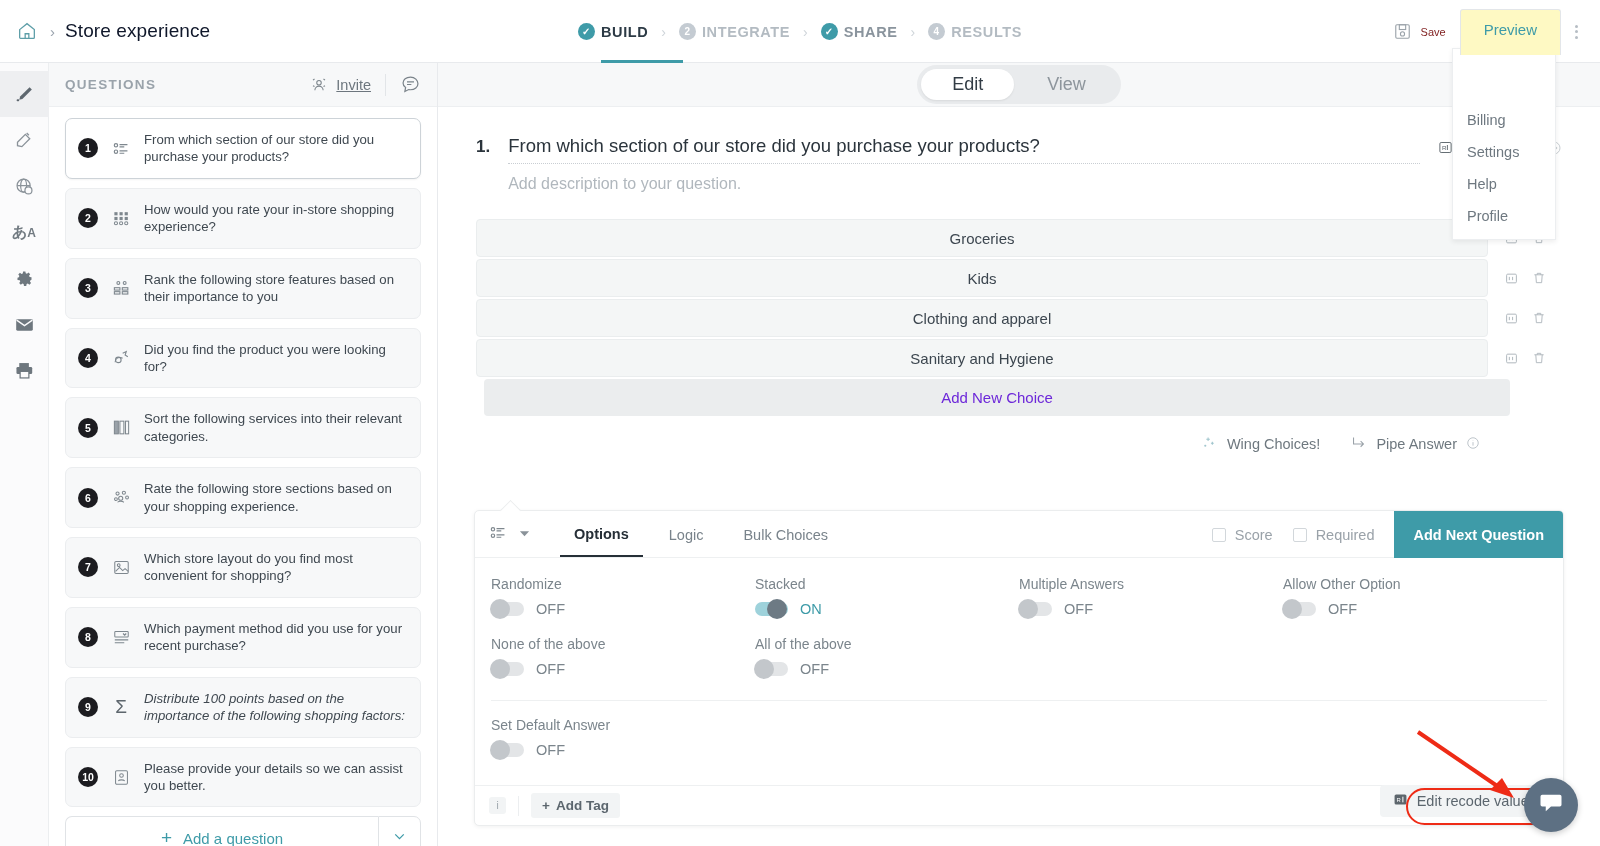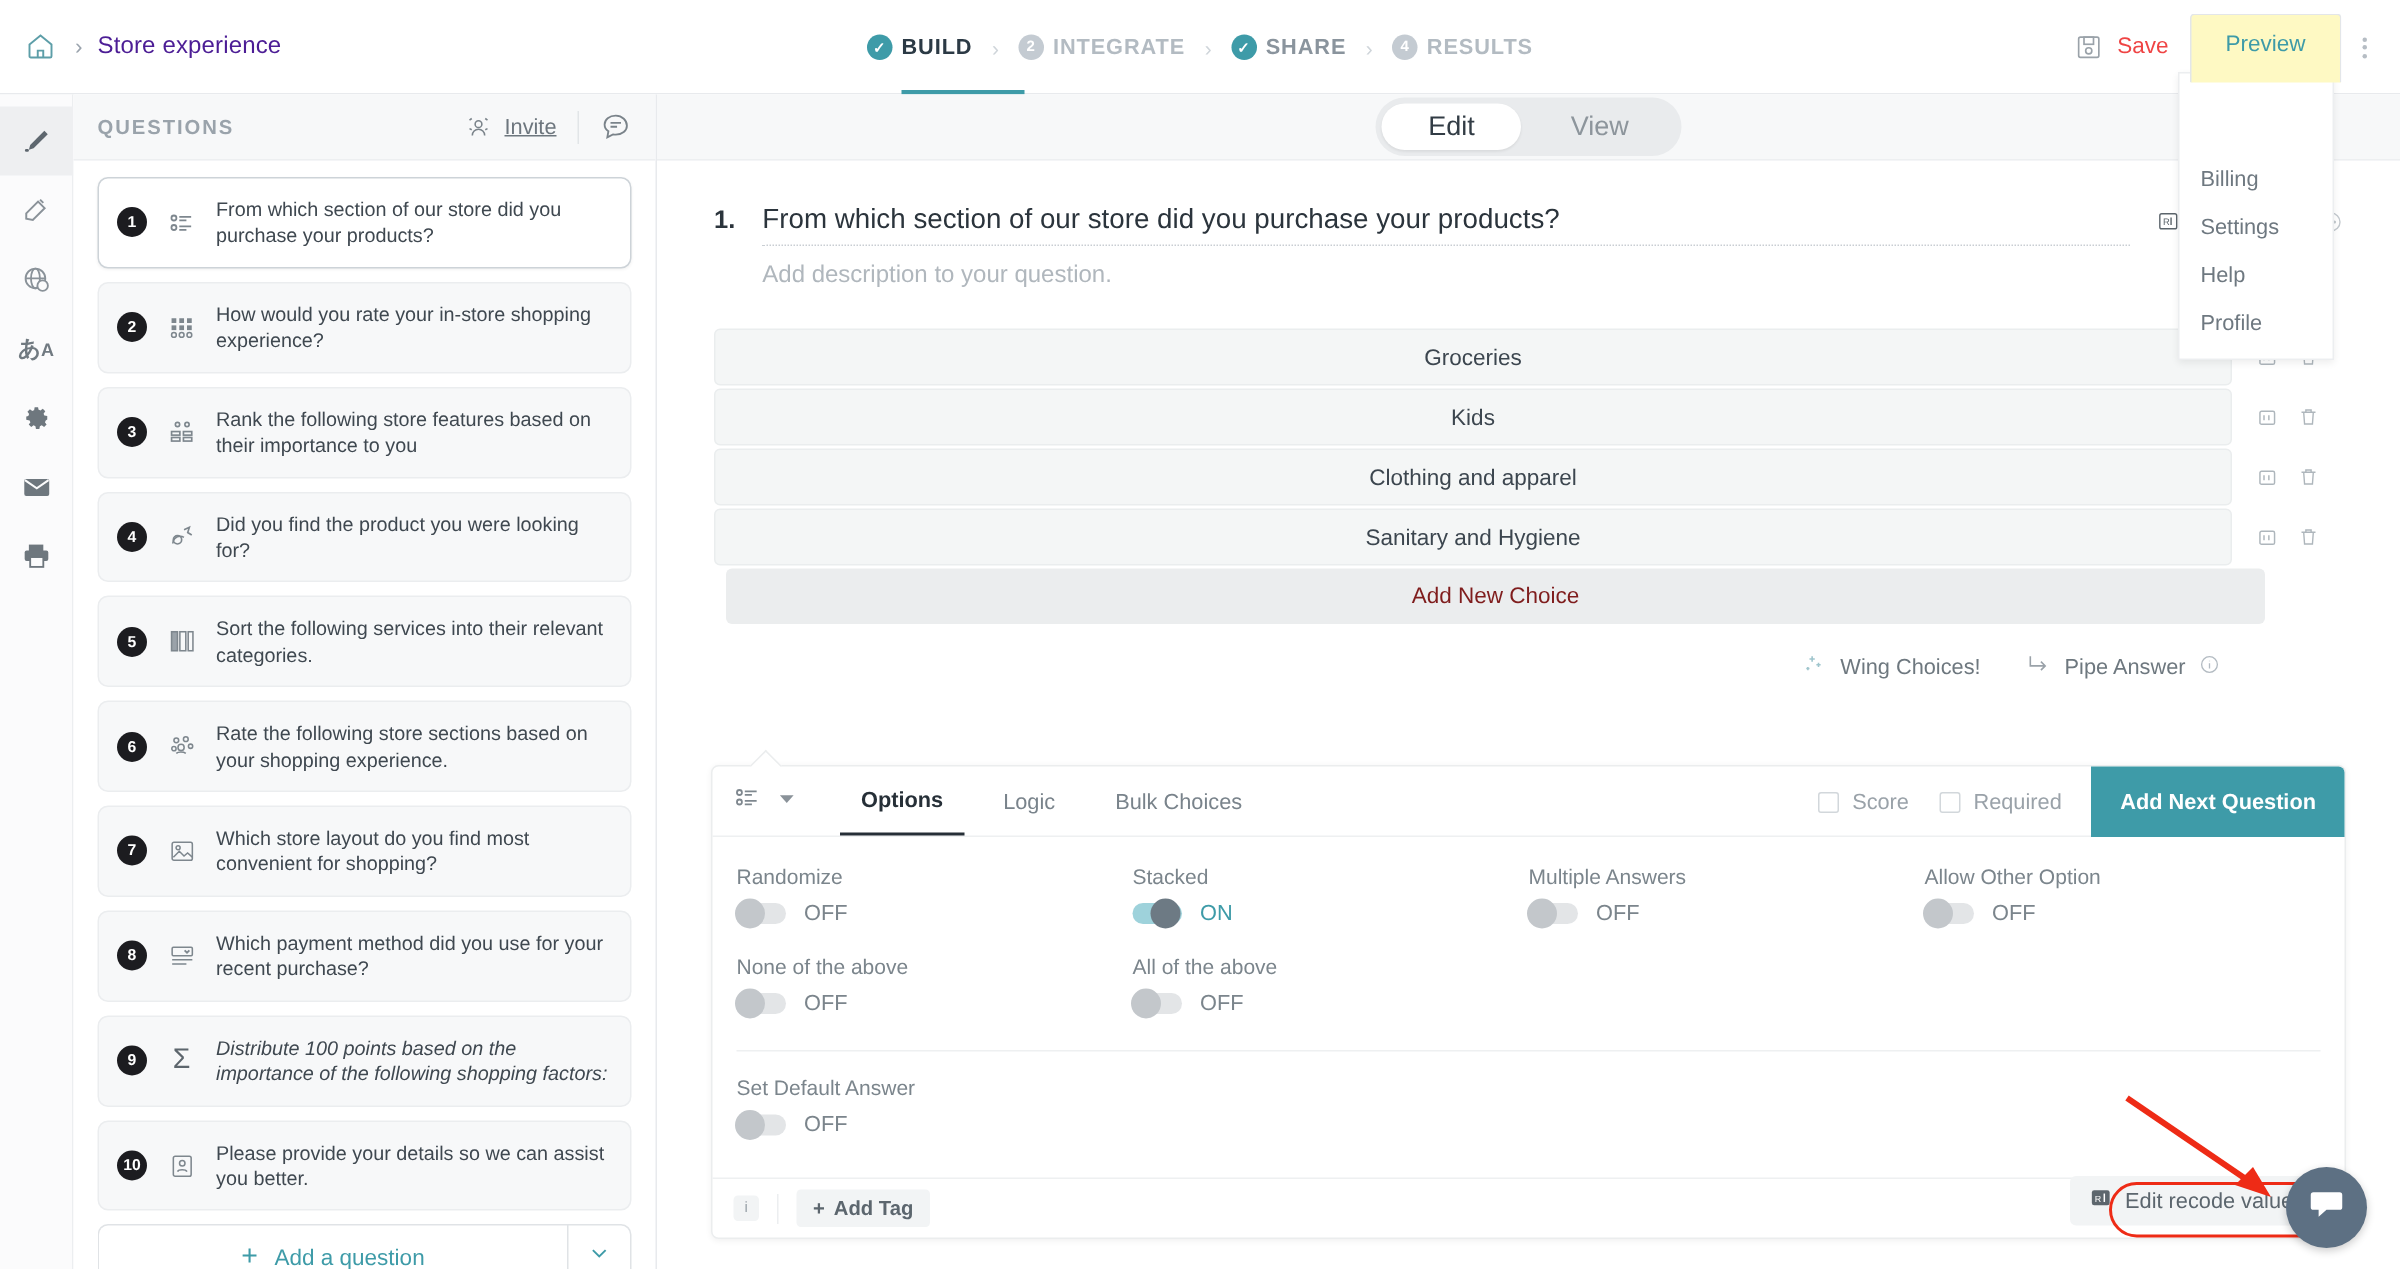--- a/index.html
+++ b/index.html
@@ -14,21 +14,21 @@
 
   
   .topbar {
     position: absolute; top:0; left:0; width:1600px; height:63px;
     background:#fff; border-bottom:1px solid #e8eaed;
     display:flex; align-items:center;
   }
   .brand-left { display:flex; align-items:center; padding-left:14px; gap:10px; }
   .home-icon { width:26px; height:26px; display:flex; align-items:center; justify-content:center; }
   .crumb-sep { color:#9aa3ad; font-size:15px; }
-  .crumb-title { font-size:16px; color:#4c1d95; letter-spacing:.1px; }
+  .crumb-title { font-size:19px; color:#0f172a; letter-spacing:.1px; }
 
   .stepper {
     position:absolute; left:0; right:0; top:0; height:63px;
     display:flex; align-items:center; justify-content:center; gap:13px;
   }
   .step { display:flex; align-items:center; gap:6px; font-size:14.5px; font-weight:bold; letter-spacing:.6px; }
   .step .badge {
     width:17px; height:17px; border-radius:50%;
     display:flex; align-items:center; justify-content:center;
     font-size:10px; color:#fff; font-weight:bold;
@@ -38,22 +38,22 @@
   .step.done.current .label { color:#2c3a45; }
   .step.done .label { color:#8a949d; }
   .step.todo .label { color:#b3bbc2; }
   .step-arrow { color:#cfd5da; font-size:14px; }
   .step-underline {
     position:absolute; bottom:0; height:3px; background:#3e9ba8; width:82px; left:601px;
   }
 
   .topright { position:absolute; right:12px; top:0; height:63px; display:flex; align-items:center; gap:0; }
   .save-btn {
-    display:flex; gap:9px; padding:6px 14px;
-    color:#ef4444; font-size:15px; background:none; border:none; cursor:pointer;
+    display:flex; align-items:center; gap:9px; padding:6px 14px;
+    color:#7f1d1d; font-size:11px; background:none; border:none; cursor:pointer;
   }
   .preview-btn {
     border:1px solid #e3e6e9; border-bottom:none; background:#fef9c3;
     color:#3e9ba8; font-size:15px; padding:11px 23px; cursor:pointer;
     position:relative; z-index:40; height:46px; display:flex; align-items:flex-start;
     border-radius:3px 3px 0 0;
   }
   .kebab { padding:0 10px 0 14px; cursor:pointer; display:flex; flex-direction:column; gap:2.5px; align-items:center; }
   .kebab i { display:block; width:3px; height:3px; border-radius:50%; background:#b6bdc4; }
 
@@ -150,21 +150,21 @@
     flex:1; background:#f4f6f6; border:1px solid #eaedee; border-radius:4px;
     height:38px; display:flex; align-items:center; justify-content:center;
     font-size:15px; color:#3c464f; cursor:text;
   }
   .choice-actions { width:74px; display:flex; align-items:center; justify-content:center; gap:14px; }
   .choice-actions span { cursor:pointer; display:flex; }
 
   .add-new-choice {
     margin-left:8px; margin-right:52px; background:#ebedee; border-radius:4px;
     height:37px; display:flex; align-items:center; justify-content:center;
-    font-size:15px; color:#7f1d1d; cursor:pointer; margin-top:2px;
+    font-size:15px; color:#6d28d9; cursor:pointer; margin-top:2px;
   }
 
   .helper-row { display:flex; justify-content:flex-end; align-items:center; gap:30px; margin:18px 82px 0 0; }
   .helper { display:flex; align-items:center; gap:9px; font-size:14.5px; color:#6e787f; cursor:pointer; }
 
   
   .opt-panel {
     position:absolute; left:36px; right:36px; top:447px; height:316px;
     background:#fff; border:1px solid #ebedee; border-radius:5px;
     box-shadow:0 1px 4px rgba(0,0,0,.06);

